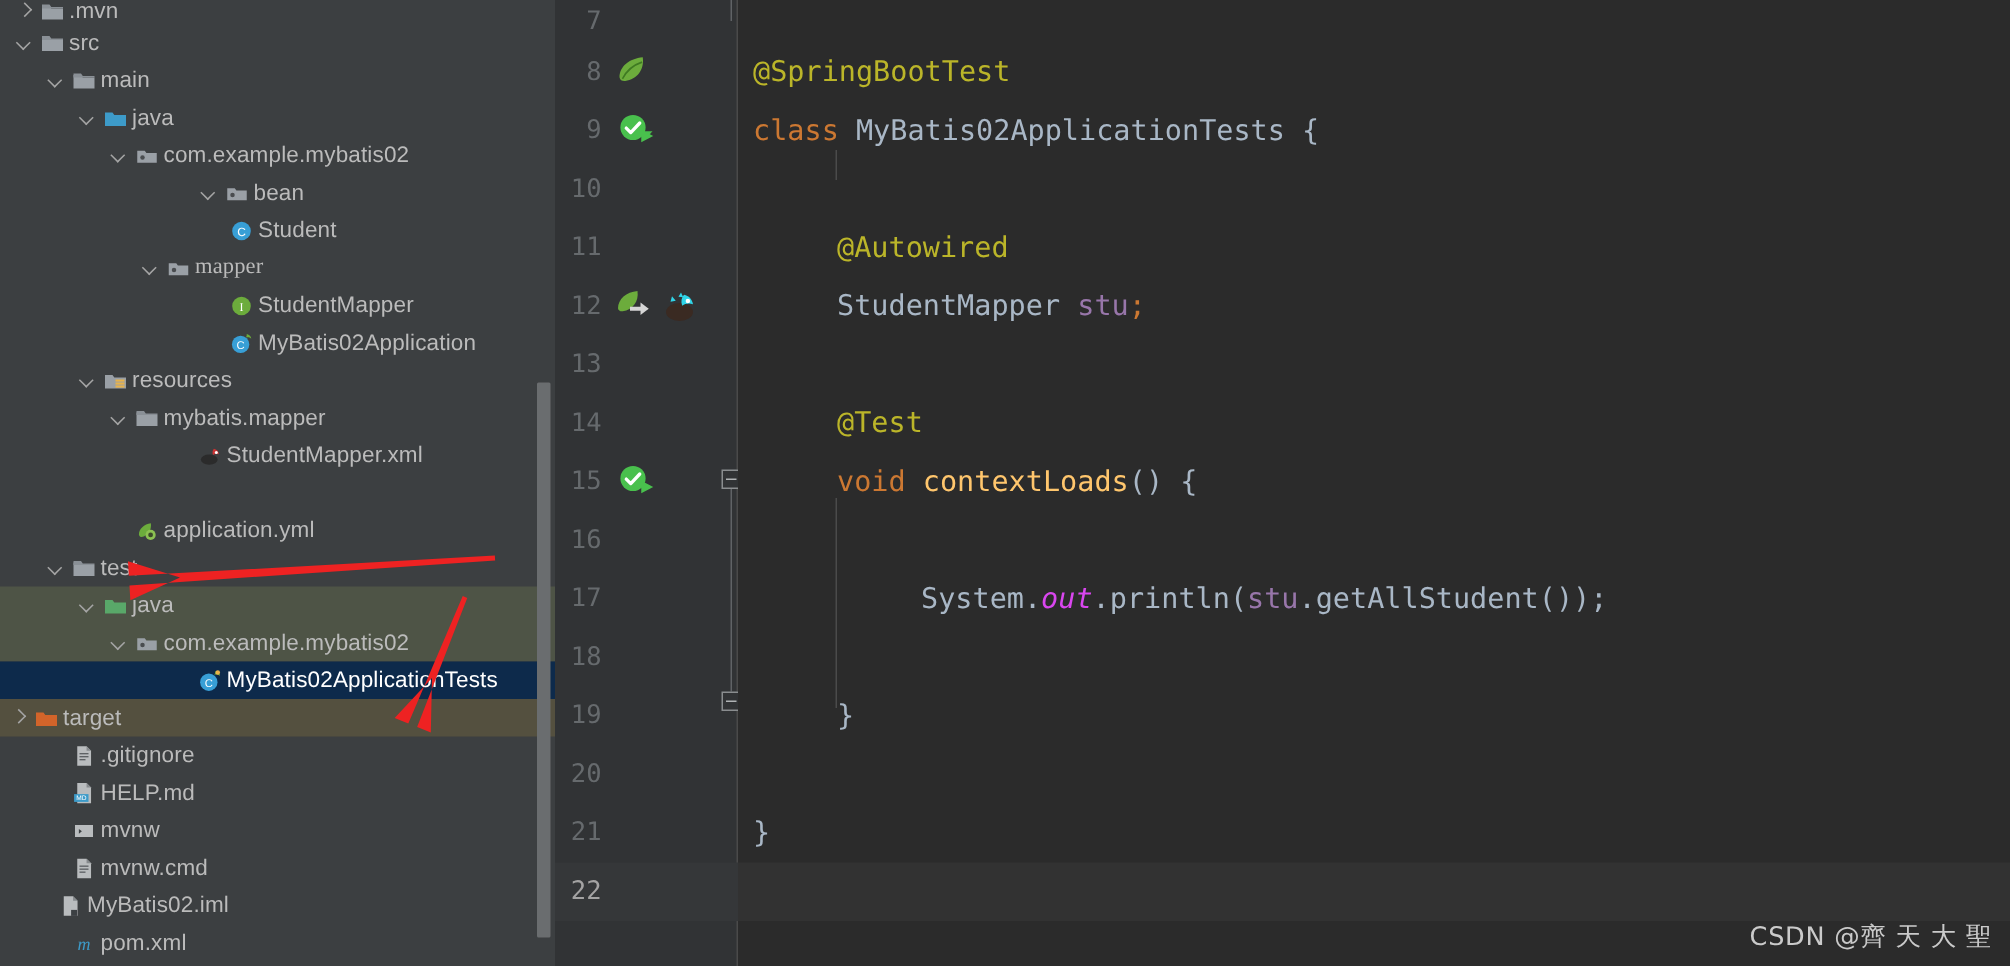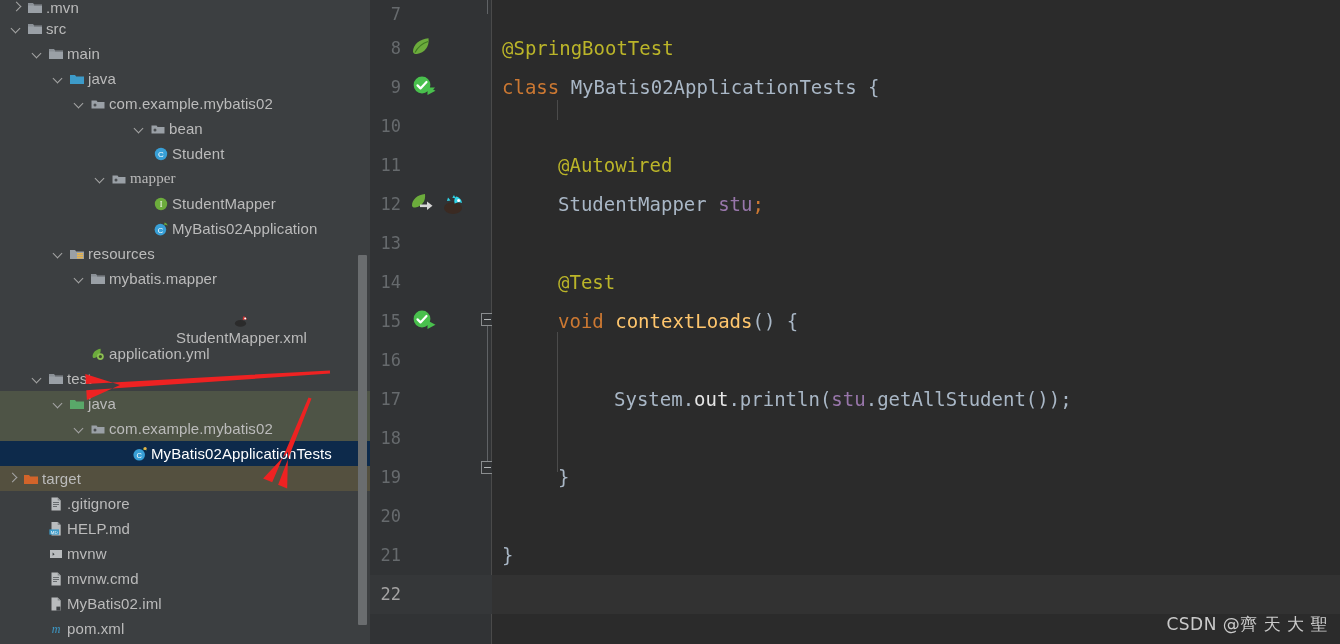--- a/index.html
+++ b/index.html
@@ -72,21 +72,21 @@
     font-size:19px;
     overflow:hidden;
   }
   .cl{position:absolute;left:10px;height:39px;line-height:39px;white-space:pre;color:#a9b7c6;}
   .caretrow{position:absolute;left:0;right:0;height:39px;background:#323232;}
   .anno{color:#bbb529;}
   .kw{color:#cc7832;}
   .cls{color:#a9b7c6;}
   .mth{color:#ffc66d;}
   .fld{color:#9876aa;}
-  .fldi{color:#e5e5e5;margin-top:14px;}
+  .fldi{color:#d946ef;font-style:italic;margin-top:14px;}
   .pn{color:#a9b7c6;}
   .indent-guide{position:absolute;width:1px;background:#4b4b4b;}
 
   
   .foldline{position:absolute;width:1px;background:#606366;}
   .foldmk{position:absolute;width:13px;height:13px;border:1px solid #8a8d8f;box-sizing:border-box;background:#313335;}
   .foldmk::after{content:"";position:absolute;left:2px;top:5px;width:7px;height:1px;background:#b0b3b5;}
 
   
   #tree-scroll{position:absolute;right:3px;top:255px;width:9px;height:370px;background:#6a6d6f;border-radius:1px;}
@@ -223,21 +223,21 @@
       <div class="row" style="position:absolute;left:0;top:266px;width:370px;padding-left:71px;">
         <span class="tw open"></span>
         <span class="ico">
           <svg width="16" height="16" viewBox="0 0 16 16">
             <path d="M1 4h5l1.2 1.6H15V13H1z" fill="#9aa0a6"></path>
             <path d="M1 3h5l1.2 1.6H15v1H1z" fill="#8a9096"></path>
           </svg>
         </span>
         <span class="label">mybatis.mapper</span>
       </div>
-      <div class="row" style="position:absolute;left:0;top:291px;width:370px;padding-left:113px;flex-direction:column;">
+      <div class="row" style="position:absolute;left:0;top:291px;width:370px;padding-left:113px;">
         <span class="tw"></span>
         <span class="ico">
           <svg width="16" height="16" viewBox="0 0 16 16">
             <ellipse cx="7.5" cy="10.4" rx="5.6" ry="3.4" fill="#2b2b2b"></ellipse>
             <path d="M10.6 3.2c1.8.3 3.2 1.8 3.4 3.6-1.4-.6-2.8-.4-4 .5-.6-1.5-.3-3 .6-4.1z" fill="#cc3333"></path>
             <circle cx="12.2" cy="5.6" r="1" fill="#ffffff"></circle>
           </svg>
         </span>
         <span class="label">StudentMapper.xml</span>
       </div>
@@ -343,21 +343,21 @@
           <svg width="16" height="16" viewBox="0 0 16 16">
             <path d="M3.5 1.5h6.2l3 3V14.5h-9.2z" fill="#b9bcbe"></path>
             <path d="M9.7 1.5l3 3h-3z" fill="#868a8d"></path>
             <rect x="5" y="6" width="6" height=".9" fill="#5e6265"></rect>
             <rect x="5" y="8" width="6" height=".9" fill="#5e6265"></rect>
             <rect x="5" y="10" width="4" height=".9" fill="#5e6265"></rect>
           </svg>
         </span>
         <span class="label">mvnw.cmd</span>
       </div>
-      <div class="row" style="position:absolute;left:0;top:591px;width:370px;padding-left:29px;">
+      <div class="row" style="position:absolute;left:0;top:591px;width:370px;padding-left:20px;">
         <span class="tw"></span>
         <span class="ico">
           <svg width="16" height="16" viewBox="0 0 16 16">
             <path d="M3.5 1.5h6.2l3 3V14.5h-9.2z" fill="#b9bcbe"></path>
             <path d="M9.7 1.5l3 3h-3z" fill="#868a8d"></path>
             <rect x="8.4" y="10.6" width="4" height="4" fill="#3c4043"></rect>
           </svg>
         </span>
         <span class="label">MyBatis02.iml</span>
       </div>

